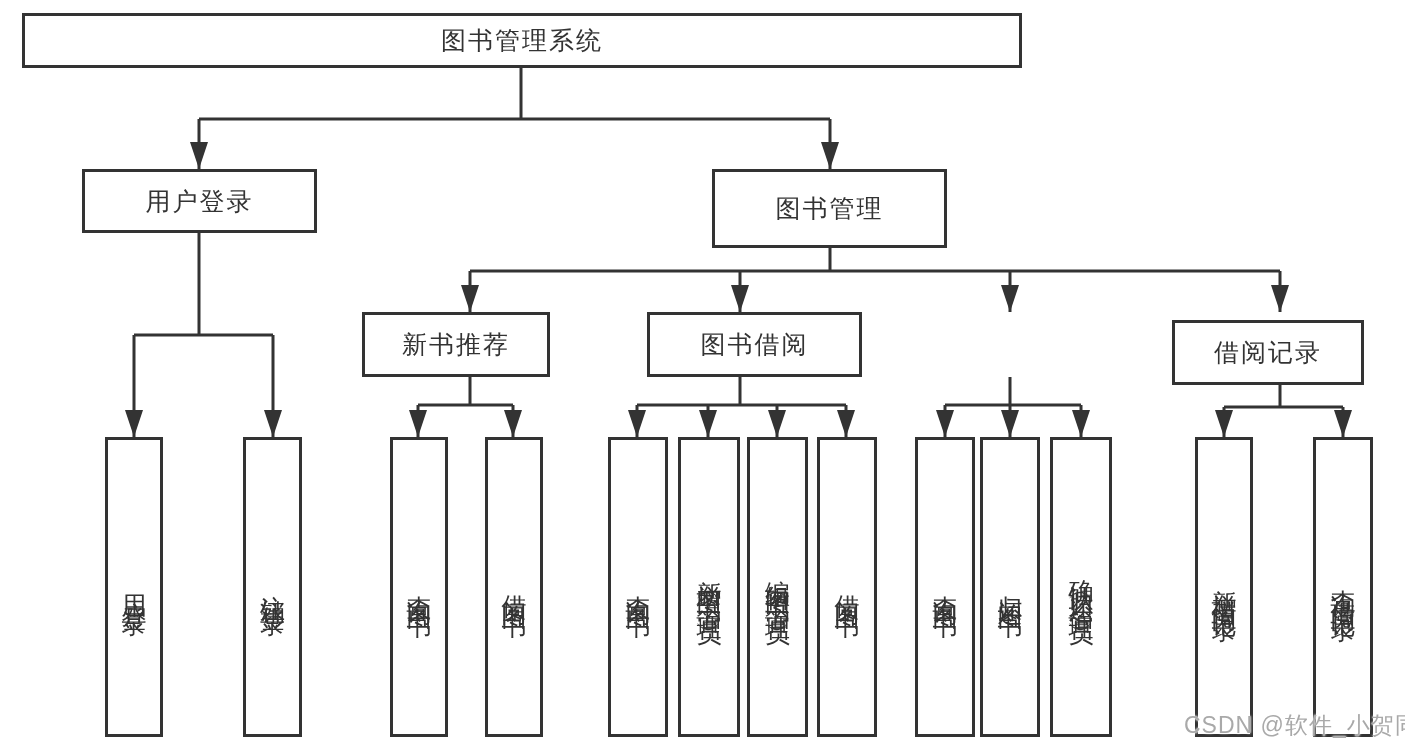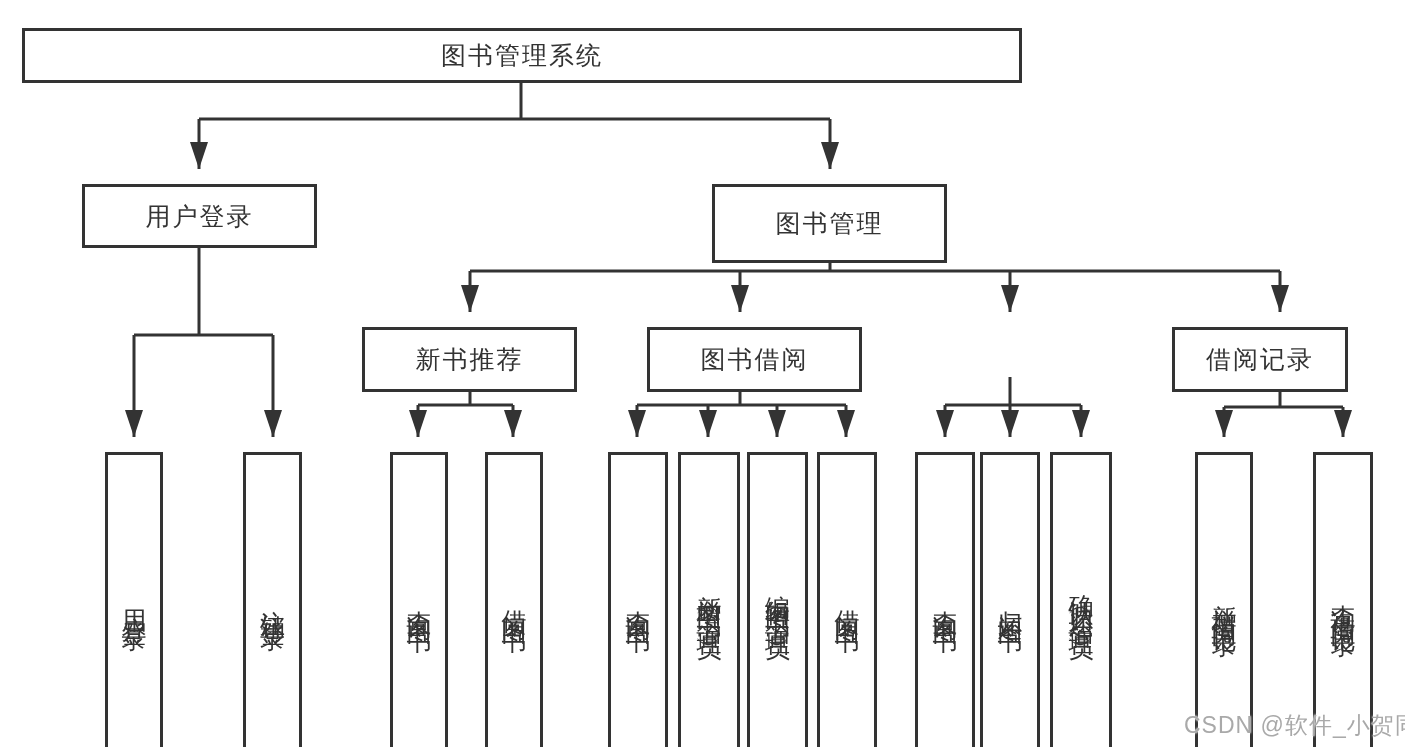--- a/index.html
+++ b/index.html
@@ -21,21 +21,20 @@
     position: absolute;
     box-sizing: border-box;
     border: 3px solid #333333;
     background: #ffffff;
     display: flex;
     align-items: center;
     justify-content: center;
     color: #333333;
     font-size: 25px;
     z-index: 2;
-    margin-top: 15px;
   }
   .node .lbl {
     letter-spacing: 2px;
     white-space: nowrap;
   }
   .node.v .lbl {
     writing-mode: vertical-rl;
     text-orientation: mixed;
     letter-spacing: 6px;
     line-height: 1;
@@ -79,27 +78,27 @@
     <span class="lbl">图书管理系统</span>
   </div>
 
   <div class="node h" style="left:82px;top:169px;width:235px;height:64px">
     <span class="lbl">用户登录</span>
   </div>
   <div class="node h" style="left:712px;top:169px;width:235px;height:79px">
     <span class="lbl">图书管理</span>
   </div>
 
-  <div class="node h" style="left:362px;top:312px;width:215px;height:65px">
+  <div class="node h" style="left:362px;top:312px;width:188px;height:65px">
     <span class="lbl">新书推荐</span>
   </div>
   <div class="node h" style="left:647px;top:312px;width:215px;height:65px">
     <span class="lbl">图书借阅</span>
   </div>
-  <div class="node h" style="left:1172px;top:312px;width:176px;height:65px">
+  <div class="node h" style="left:1172px;top:320px;width:192px;height:65px">
     <span class="lbl">借阅记录</span>
   </div>
 
   <div class="node v" style="left:105px;top:437px;width:58px;height:300px">
     <span class="lbl">用户登录</span>
   </div>
   <div class="node v" style="left:243px;top:437px;width:59px;height:300px">
     <span class="lbl">注销登录</span>
   </div>
 

